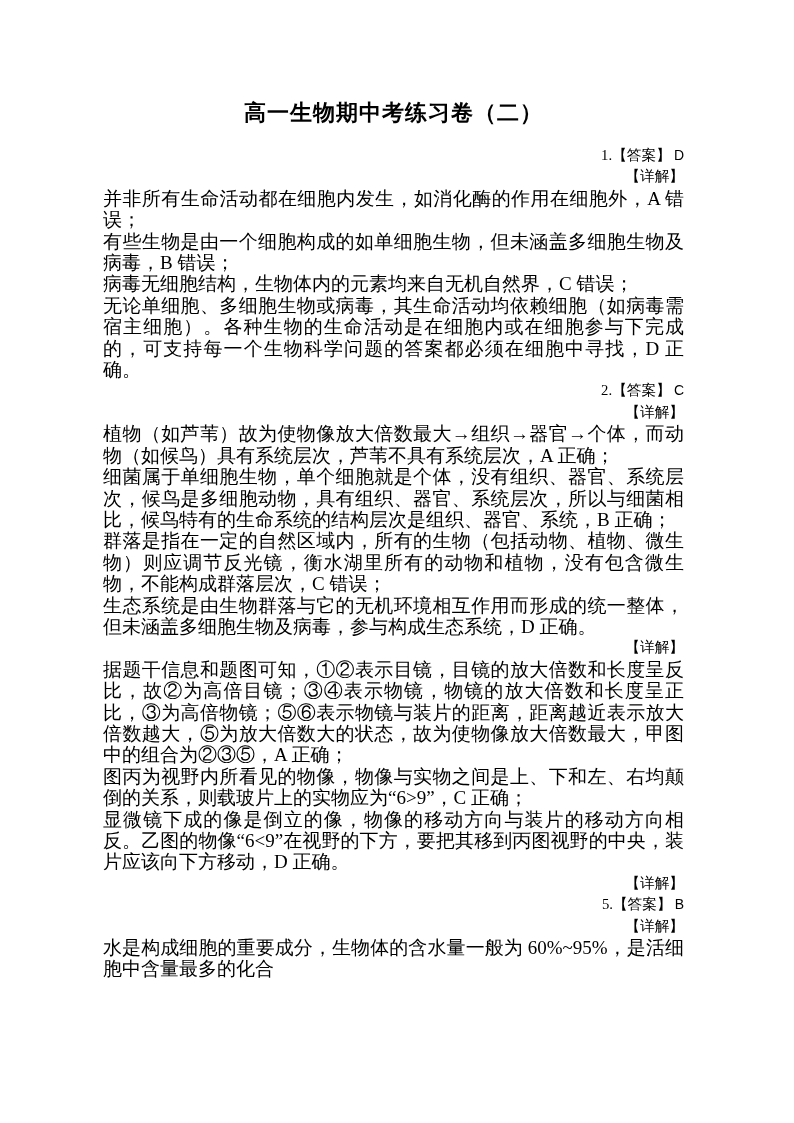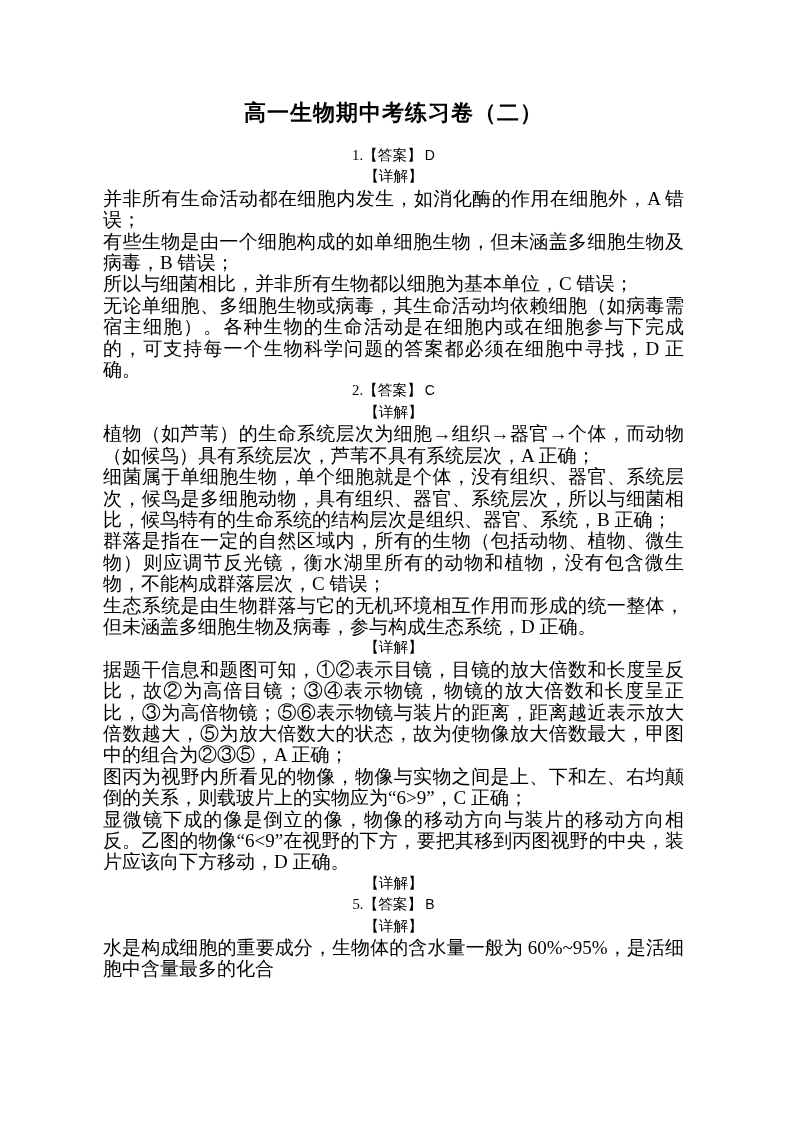--- a/index.html
+++ b/index.html
@@ -24,21 +24,21 @@
     font-weight: 700;
     font-size: 22px;
     line-height: 30px;
     text-align: center;
     letter-spacing: 1px;
   }
   .answer-line, .detail-line {
     margin: 0;
     font-size: 14.7px;
     line-height: 21.4px;
-    text-align: center;
+    text-align: right;
     white-space: nowrap;
   }
   .answer-letter {
     margin-left: 3px;
     font-family: "Liberation Sans", "DejaVu Sans", sans-serif;
     font-size: 14px;
   }
   .para {
     margin: 0;
     font-size: 19px;
@@ -53,30 +53,30 @@
 
 <div class="page">
   <h1 class="title">高一生物期中考练习卷（二）</h1>
   <div>
   <section class="answer-block">
     <p class="answer-line"><span>1.</span><span>【答案】</span><span class="answer-letter">D</span></p>
     <p class="detail-line">【详解】</p>
     <div>
           <p class="para">并非所有生命活动都在细胞内发生，如消化酶的作用在细胞外，A 错误；</p>
           <p class="para">有些生物是由一个细胞构成的如单细胞生物，但未涵盖多细胞生物及病毒，B 错误；</p>
-          <p class="para">所以与细菌相比，并非所有生物都以细胞为基本单位，C 错误；</p>
+          <p class="para">病毒无细胞结构，生物体内的元素均来自无机自然界，C 错误；</p>
           <p class="para">无论单细胞、多细胞生物或病毒，其生命活动均依赖细胞（如病毒需宿主细胞）。各种生物的生命活动是在细胞内或在细胞参与下完成的，可支持每一个生物科学问题的答案都必须在细胞中寻找，D 正确。</p>
         </div>
   </section>
 
   <section class="answer-block">
     <p class="answer-line"><span>2.</span><span>【答案】</span><span class="answer-letter">C</span></p>
     <p class="detail-line">【详解】</p>
     <div>
-          <p class="para">植物（如芦苇）的生命系统层次为细胞→组织→器官→个体，而动物（如候鸟）具有系统层次，芦苇不具有系统层次，A 正确；</p>
+          <p class="para">植物（如芦苇）故为使物像放大倍数最大→组织→器官→个体，而动物（如候鸟）具有系统层次，芦苇不具有系统层次，A 正确；</p>
           <p class="para">细菌属于单细胞生物，单个细胞就是个体，没有组织、器官、系统层次，候鸟是多细胞动物，具有组织、器官、系统层次，所以与细菌相比，候鸟特有的生命系统的结构层次是组织、器官、系统，B 正确；</p>
           <p class="para">群落是指在一定的自然区域内，所有的生物（包括动物、植物、微生物）则应调节反光镜，衡水湖里所有的动物和植物，没有包含微生物，不能构成群落层次，C 错误；</p>
           <p class="para">生态系统是由生物群落与它的无机环境相互作用而形成的统一整体，但未涵盖多细胞生物及病毒，参与构成生态系统，D 正确。</p>
         </div>
   </section>
 
   <section class="answer-block">
     <p class="detail-line">【详解】</p>
     <div>
           <p class="para">据题干信息和题图可知，①②表示目镜，目镜的放大倍数和长度呈反比，故②为高倍目镜；③④表示物镜，物镜的放大倍数和长度呈正比，③为高倍物镜；⑤⑥表示物镜与装片的距离，距离越近表示放大倍数越大，⑤为放大倍数大的状态，故为使物像放大倍数最大，甲图中的组合为②③⑤，A 正确；</p>

